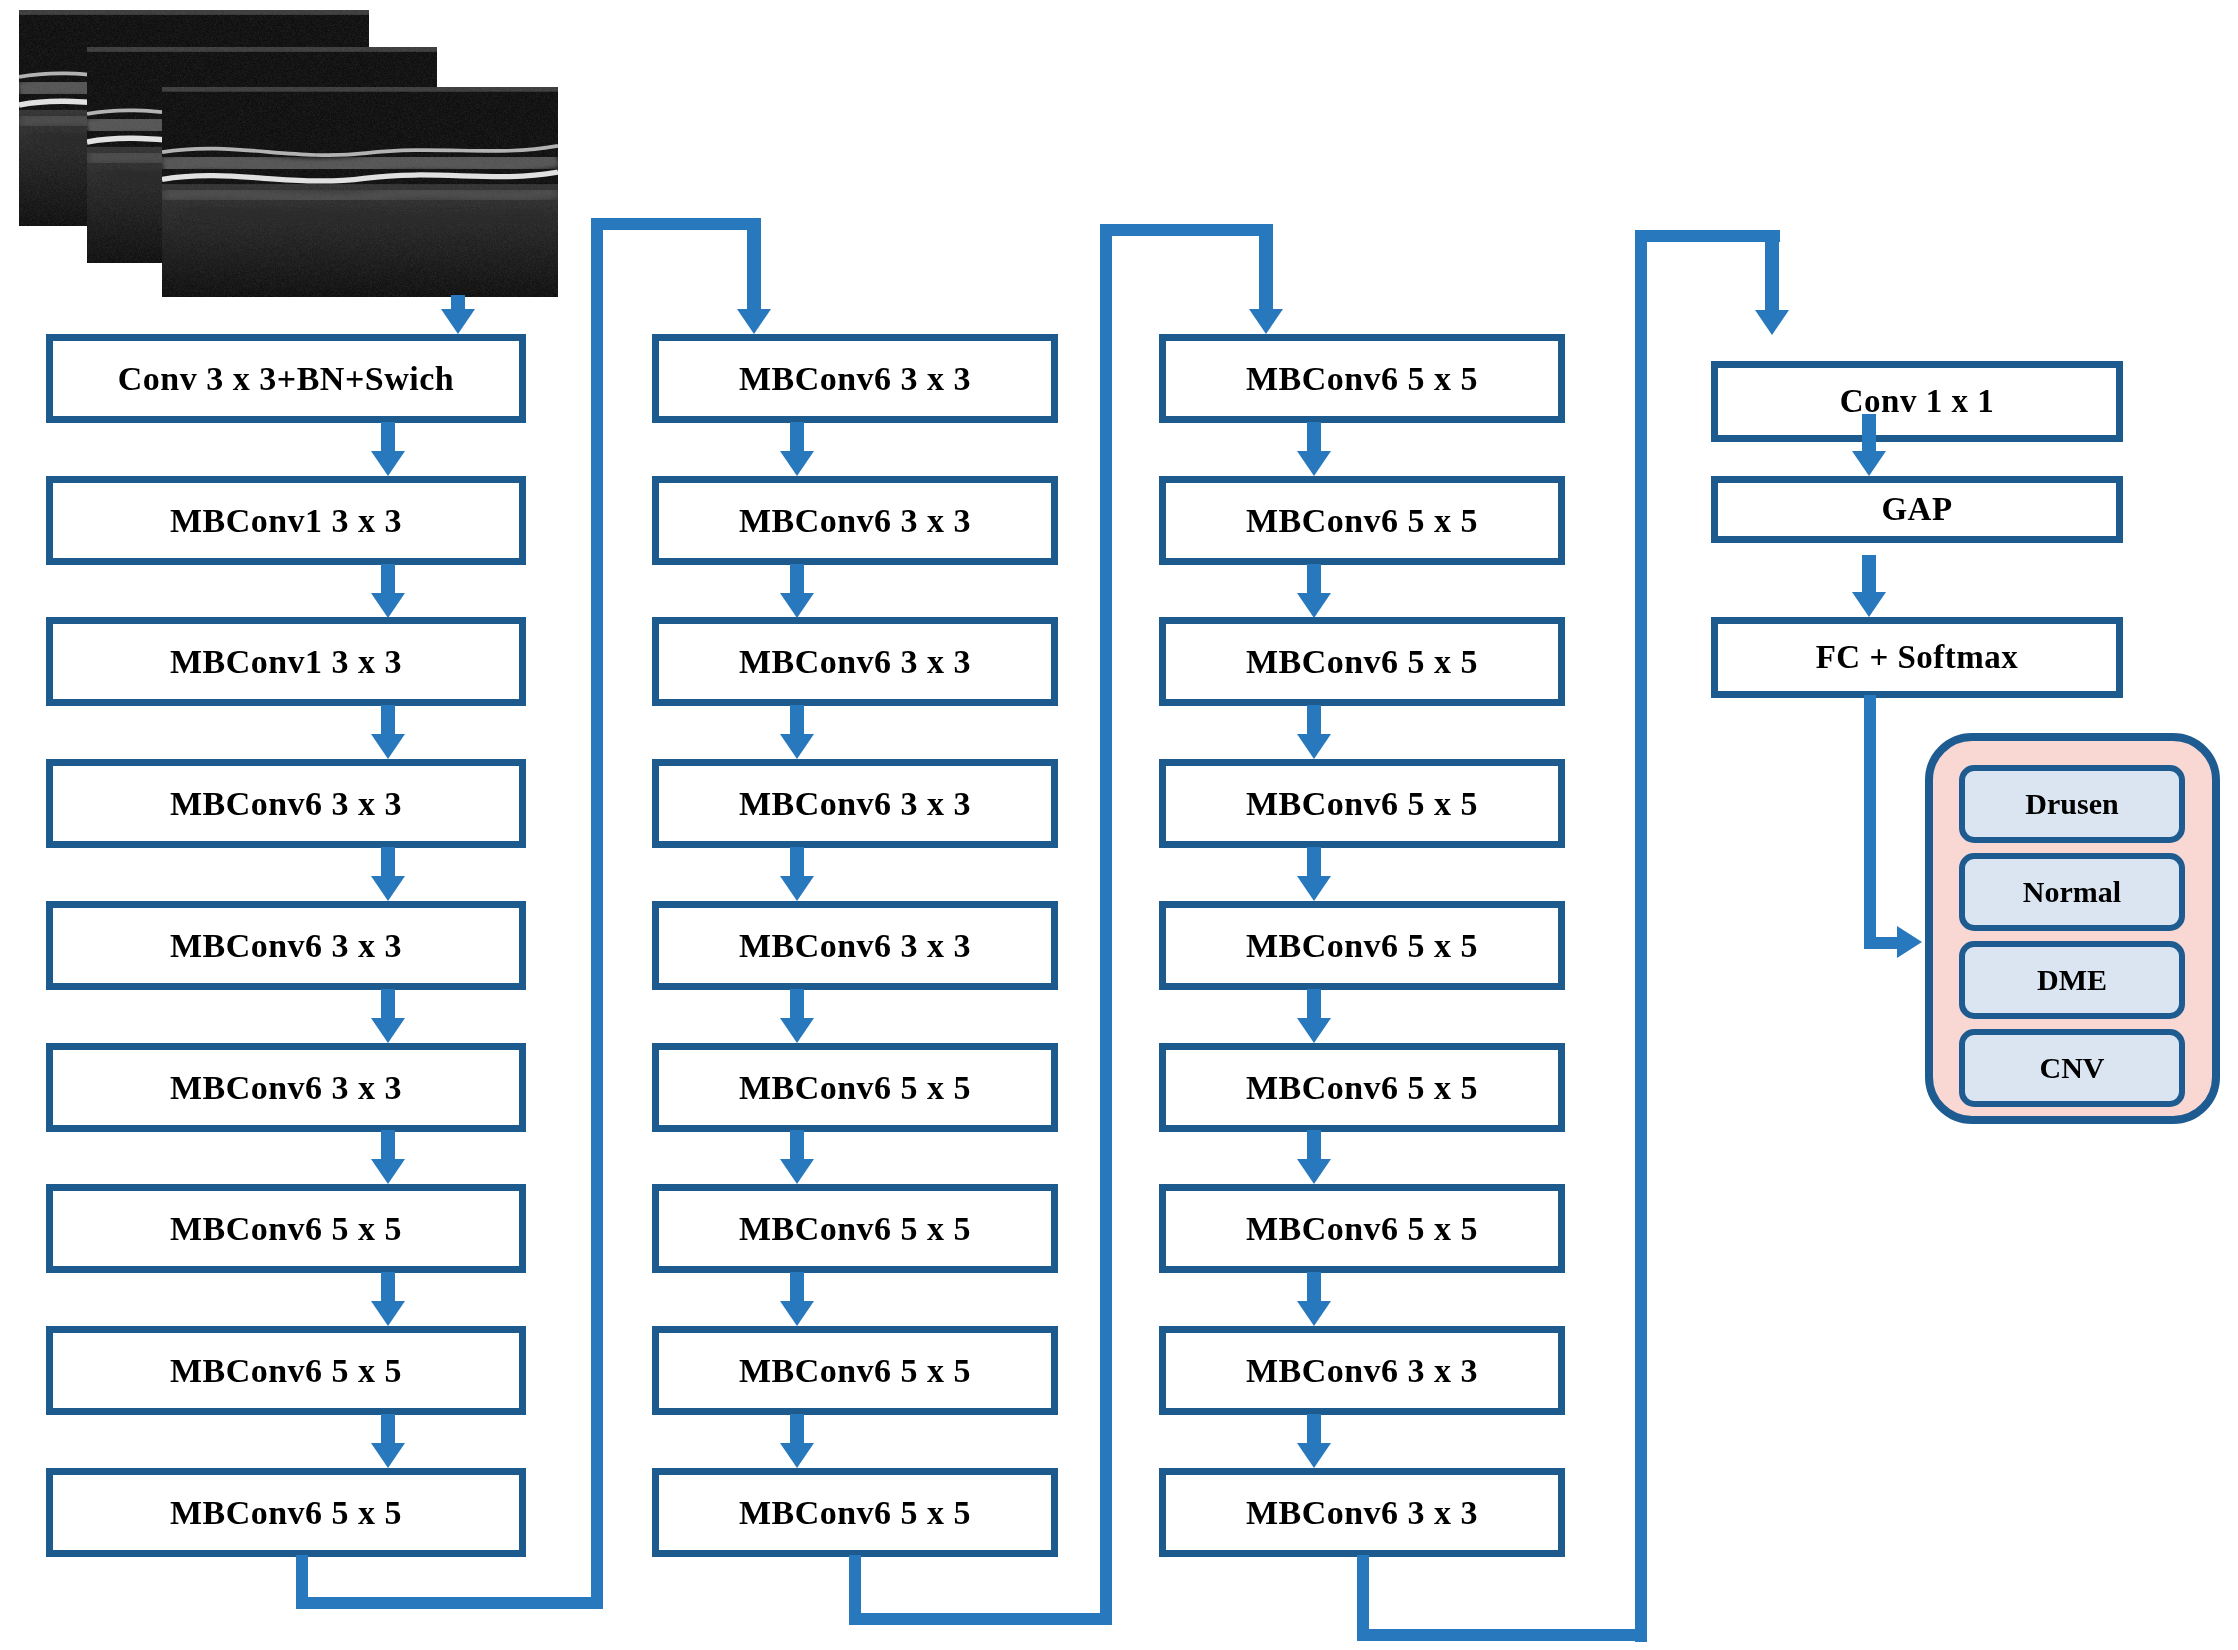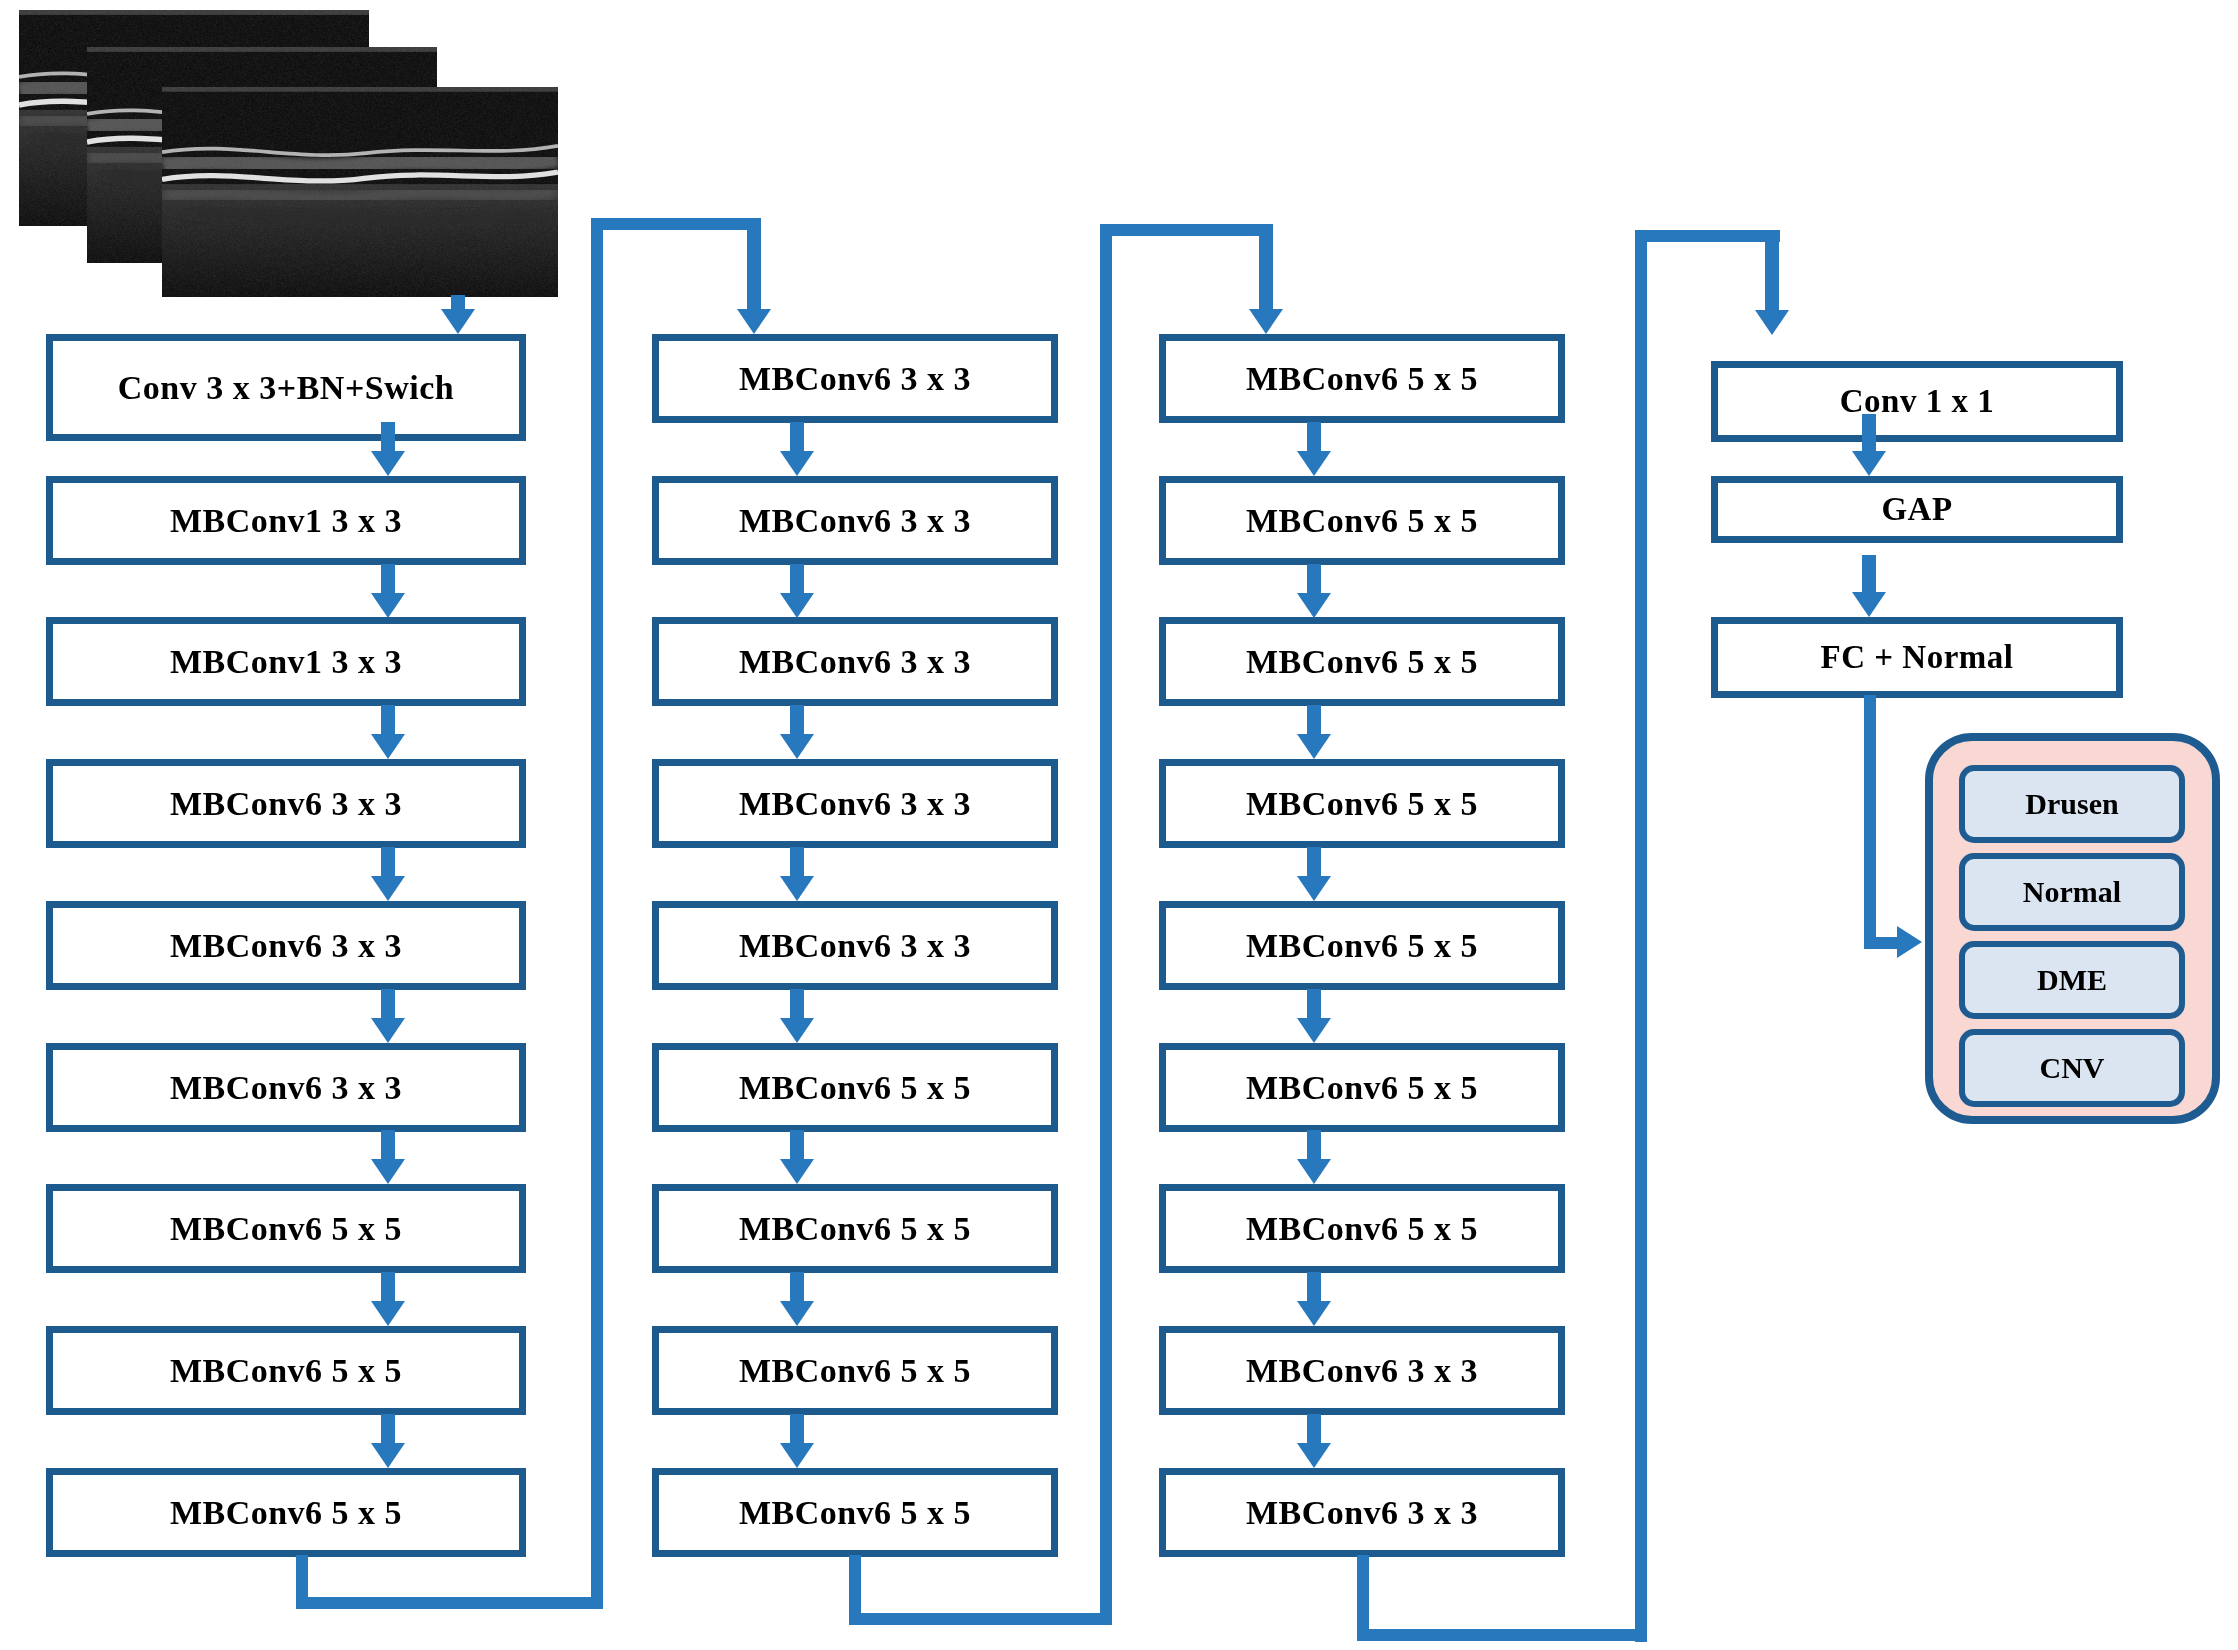--- a/index.html
+++ b/index.html
@@ -102,21 +102,21 @@
     <svg viewBox="0 0 650 400" preserveAspectRatio="none">
         <use href="#octscan" xlink:href="#octscan"></use>
       </svg>
   </div>
 
   <div class="va" style="left:441px;top:295px;height:39px;">
       <div class="sh"></div>
       <div class="hd"></div>
     </div>
 
-  <div class="sbox" style="left:46px;top:334px;width:480px;height:107px;">Conv 3 x 3+BN+Swich</div>
+  <div class="sbox" style="left:46px;top:334px;width:480px;height:89px;">Conv 3 x 3+BN+Swich</div>
   <div class="sbox" style="left:46px;top:476px;width:480px;height:89px;">MBConv1 3 x 3</div>
   <div class="sbox" style="left:46px;top:617px;width:480px;height:89px;">MBConv1 3 x 3</div>
   <div class="sbox" style="left:46px;top:759px;width:480px;height:89px;">MBConv6 3 x 3</div>
   <div class="sbox" style="left:46px;top:901px;width:480px;height:89px;">MBConv6 3 x 3</div>
   <div class="sbox" style="left:46px;top:1043px;width:480px;height:89px;">MBConv6 3 x 3</div>
   <div class="sbox" style="left:46px;top:1184px;width:480px;height:89px;">MBConv6 5 x 5</div>
   <div class="sbox" style="left:46px;top:1326px;width:480px;height:89px;">MBConv6 5 x 5</div>
   <div class="sbox" style="left:46px;top:1468px;width:480px;height:89px;">MBConv6 5 x 5</div>
 
   <div class="va" style="left:371px;top:422px;height:54px;">
@@ -260,21 +260,21 @@
   <div class="seg" style="left:1357px;top:1629px;width:290px;height:12px;"></div>
   <div class="seg" style="left:1635px;top:230px;width:12px;height:1412px;"></div>
   <div class="seg" style="left:1635px;top:230px;width:145px;height:12px;"></div>
   <div class="va" style="left:1755px;top:230px;height:105px;">
       <div class="sh"></div>
       <div class="hd"></div>
     </div>
 
   <div class="sbox head" style="left:1711px;top:334px;width:412px;height:81px;margin-top:27px;">Conv 1 x 1</div>
   <div class="sbox head" style="left:1711px;top:476px;width:412px;height:67px;">GAP</div>
-  <div class="sbox head" style="left:1711px;top:617px;width:412px;height:81px;">FC + Normal</div>
+  <div class="sbox head" style="left:1711px;top:617px;width:412px;height:81px;">FC + Softmax</div>
 
   <div class="va" style="left:1852px;top:414px;height:62px;">
       <div class="sh"></div>
       <div class="hd"></div>
     </div>
   <div class="va" style="left:1852px;top:555px;height:62px;">
       <div class="sh"></div>
       <div class="hd"></div>
     </div>
 

